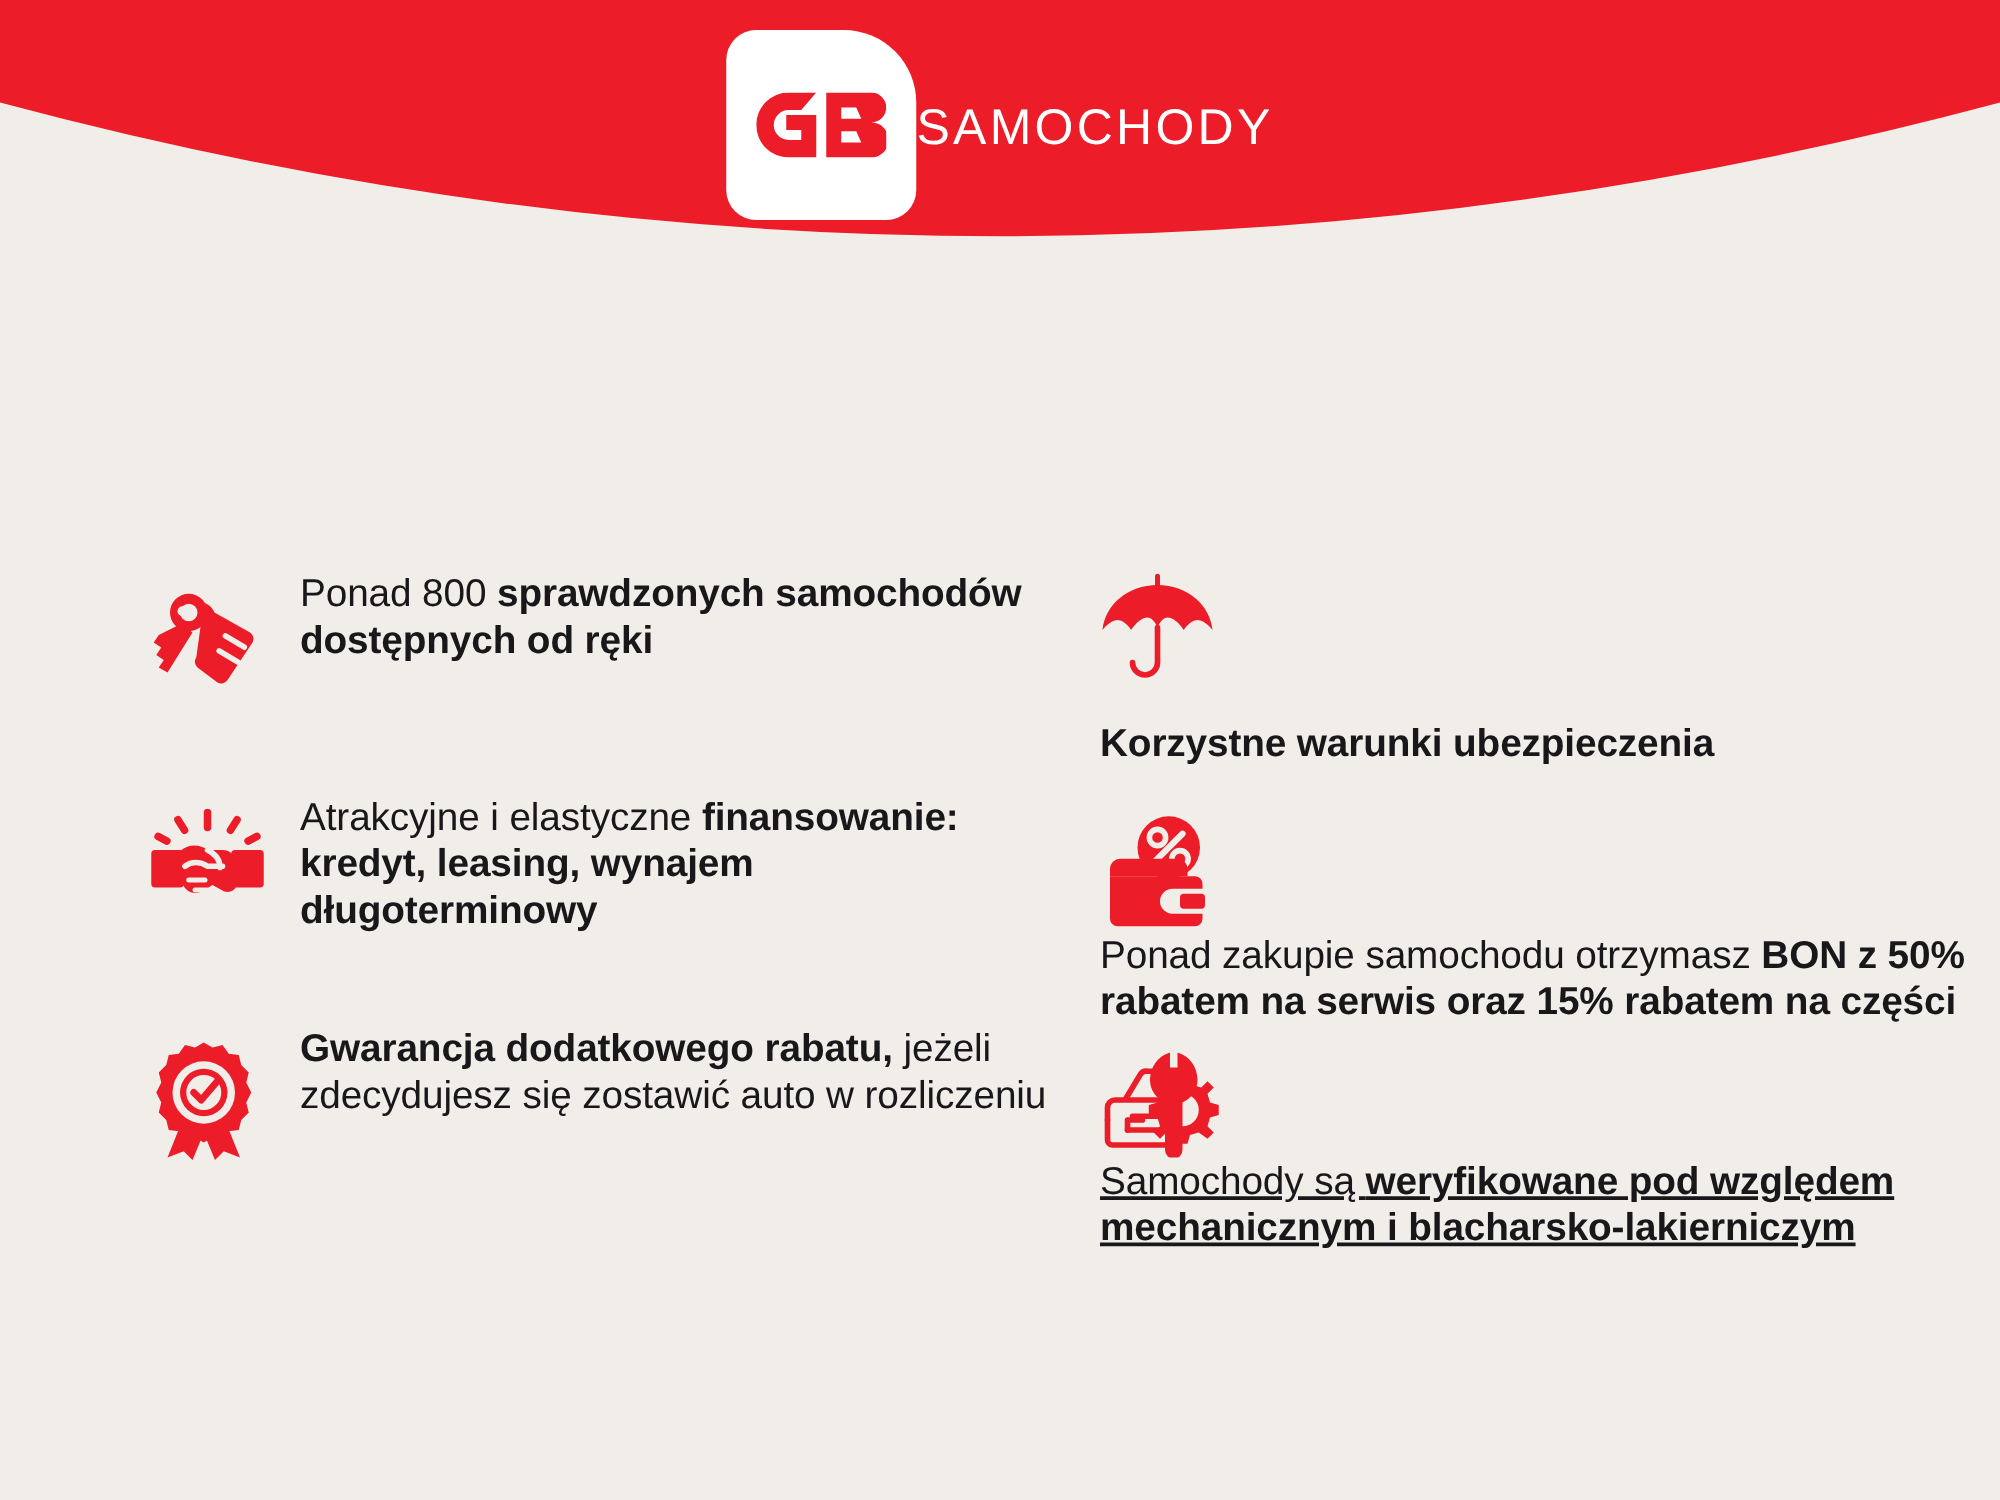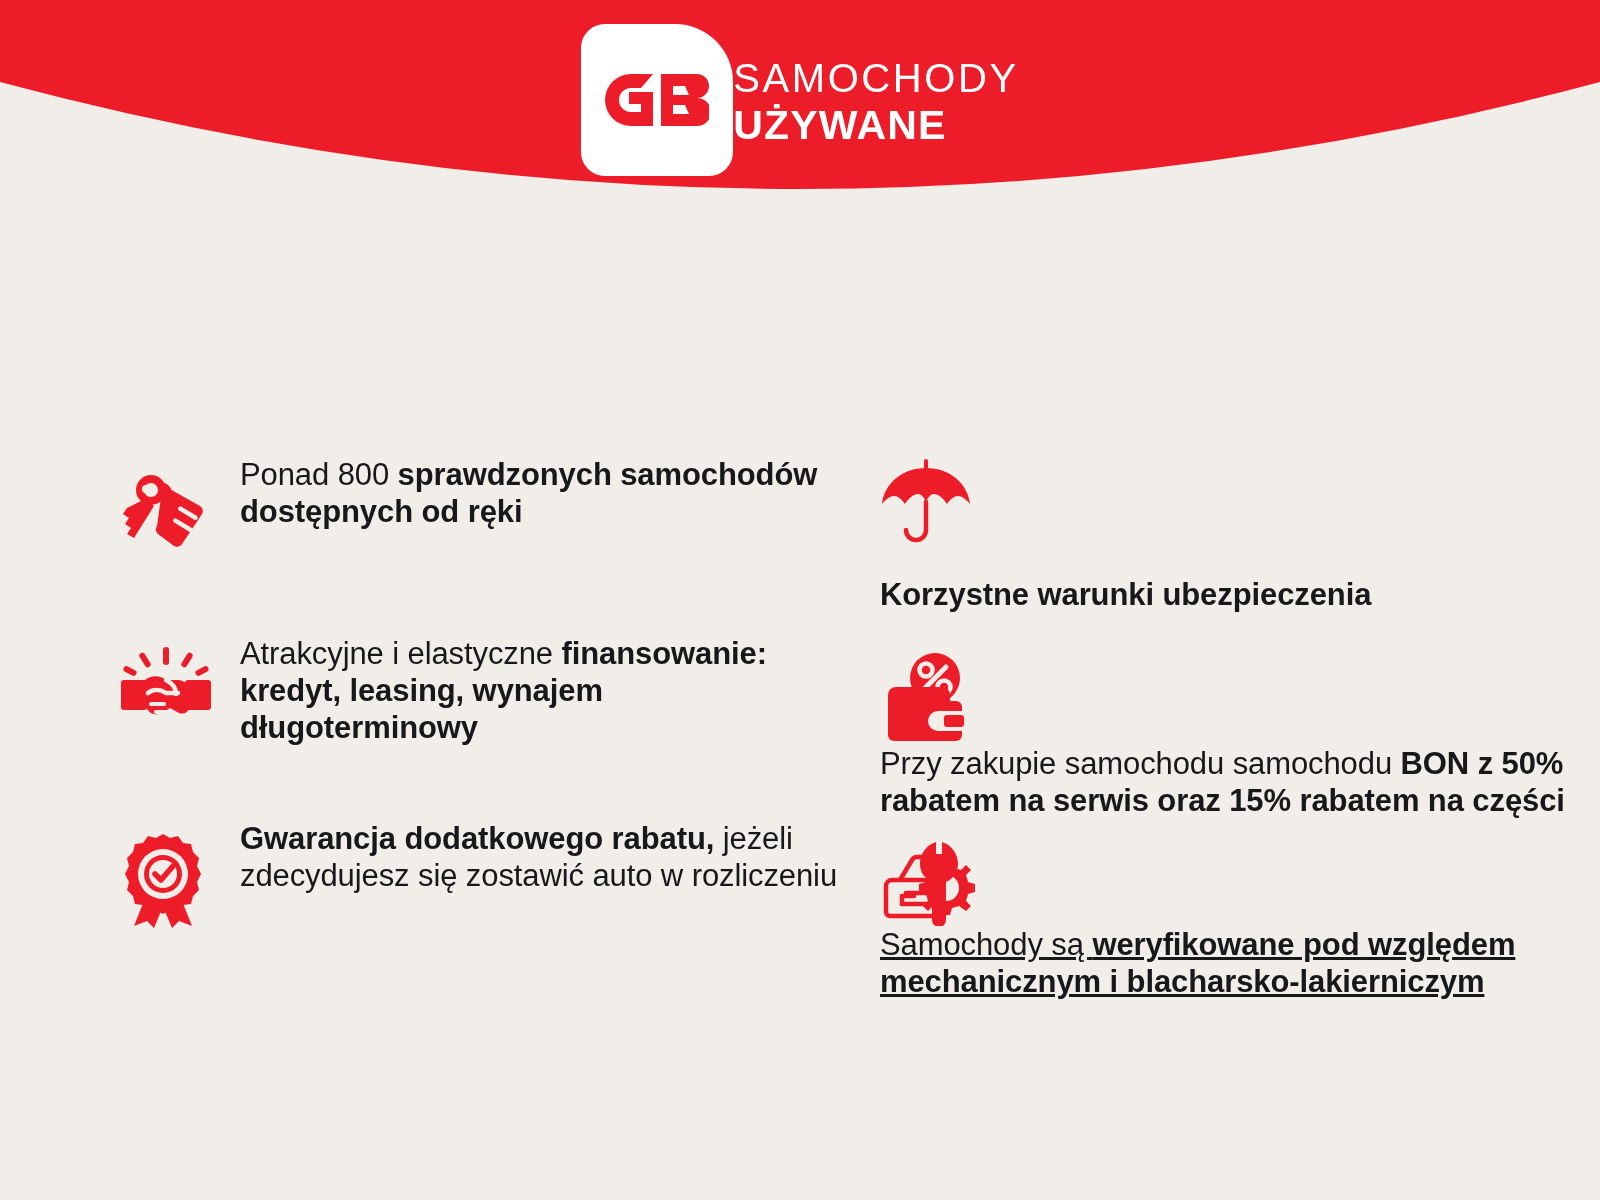--- a/index.html
+++ b/index.html
@@ -156,21 +156,20 @@
 
         <path d="M26,0 L48,0 L36,14 L26,14 A12,12 0 0 0 26,38 L36,38 L36,30 L24,30 L24,18 L48,18 L48,52 L26,52 A26,26 0 0 1 26,0 Z" fill="#ED1C29"></path>
 
         <path d="M56,0 L92,0 A12,12 0 0 1 92,24 A12,12 0 0 1 92,52 L56,52 Z
                  M68,12 L68,21 L84,21 L80,12 Z
                  M68,31 L68,40 L84,40 L80,31 Z" fill="#ED1C29" fill-rule="evenodd"></path>
       </svg>
     </div>
     <div class="logo-words">
       <div class="logo-line1">SAMOCHODY</div>
-      <div class="logo-line2">UŻYWANE</div>
     </div>
   </div>
 </div>
 
 <div class="features">
 
   <div class="col col-left">
 
     <div class="feature row-a">
       <div class="feature-icon">
@@ -292,21 +291,21 @@
             <path d="M8,46 A8,8 0 0 1 16,38 L62,38 A8,8 0 0 1 70,46 L70,52 L8,52 Z"></path>
 
             <path d="M8,52 L76,52 A6,6 0 0 1 82,58 L82,86 A6,6 0 0 1 76,92 L14,92 A6,6 0 0 1 8,86 Z"></path>
 
             <path d="M58,62 L84,62 L84,82 L58,82 A10,10 0 0 1 58,62 Z" fill="#F1EEE9"></path>
             <rect x="64" y="66" width="20" height="12" rx="3" fill="#ED1C29"></rect>
           </g>
         </svg>
       </div>
       <div class="feature-text">
-        <span class="n">Przy zakupie samochodu samochodu </span><span class="b">BON z 50% rabatem na serwis oraz 15% rabatem na części</span>
+        <span class="n">Ponad zakupie samochodu otrzymasz </span><span class="b">BON z 50% rabatem na serwis oraz 15% rabatem na części</span>
       </div>
     </div>
 
     <div class="feature row-c">
       <div class="feature-icon">
         <svg width="100" height="90" viewBox="0 0 100 90">
           <g fill="none" stroke="#ED1C29" stroke-width="4.5" stroke-linecap="round" stroke-linejoin="round">
 
             <path d="M6,60 L6,50 A6,6 0 0 1 12,44 L20,44 L32,24 A6,6 0 0 1 38,21 L60,21"></path>
             <path d="M6,60 L6,76 A4,4 0 0 0 10,80 L56,80"></path>

